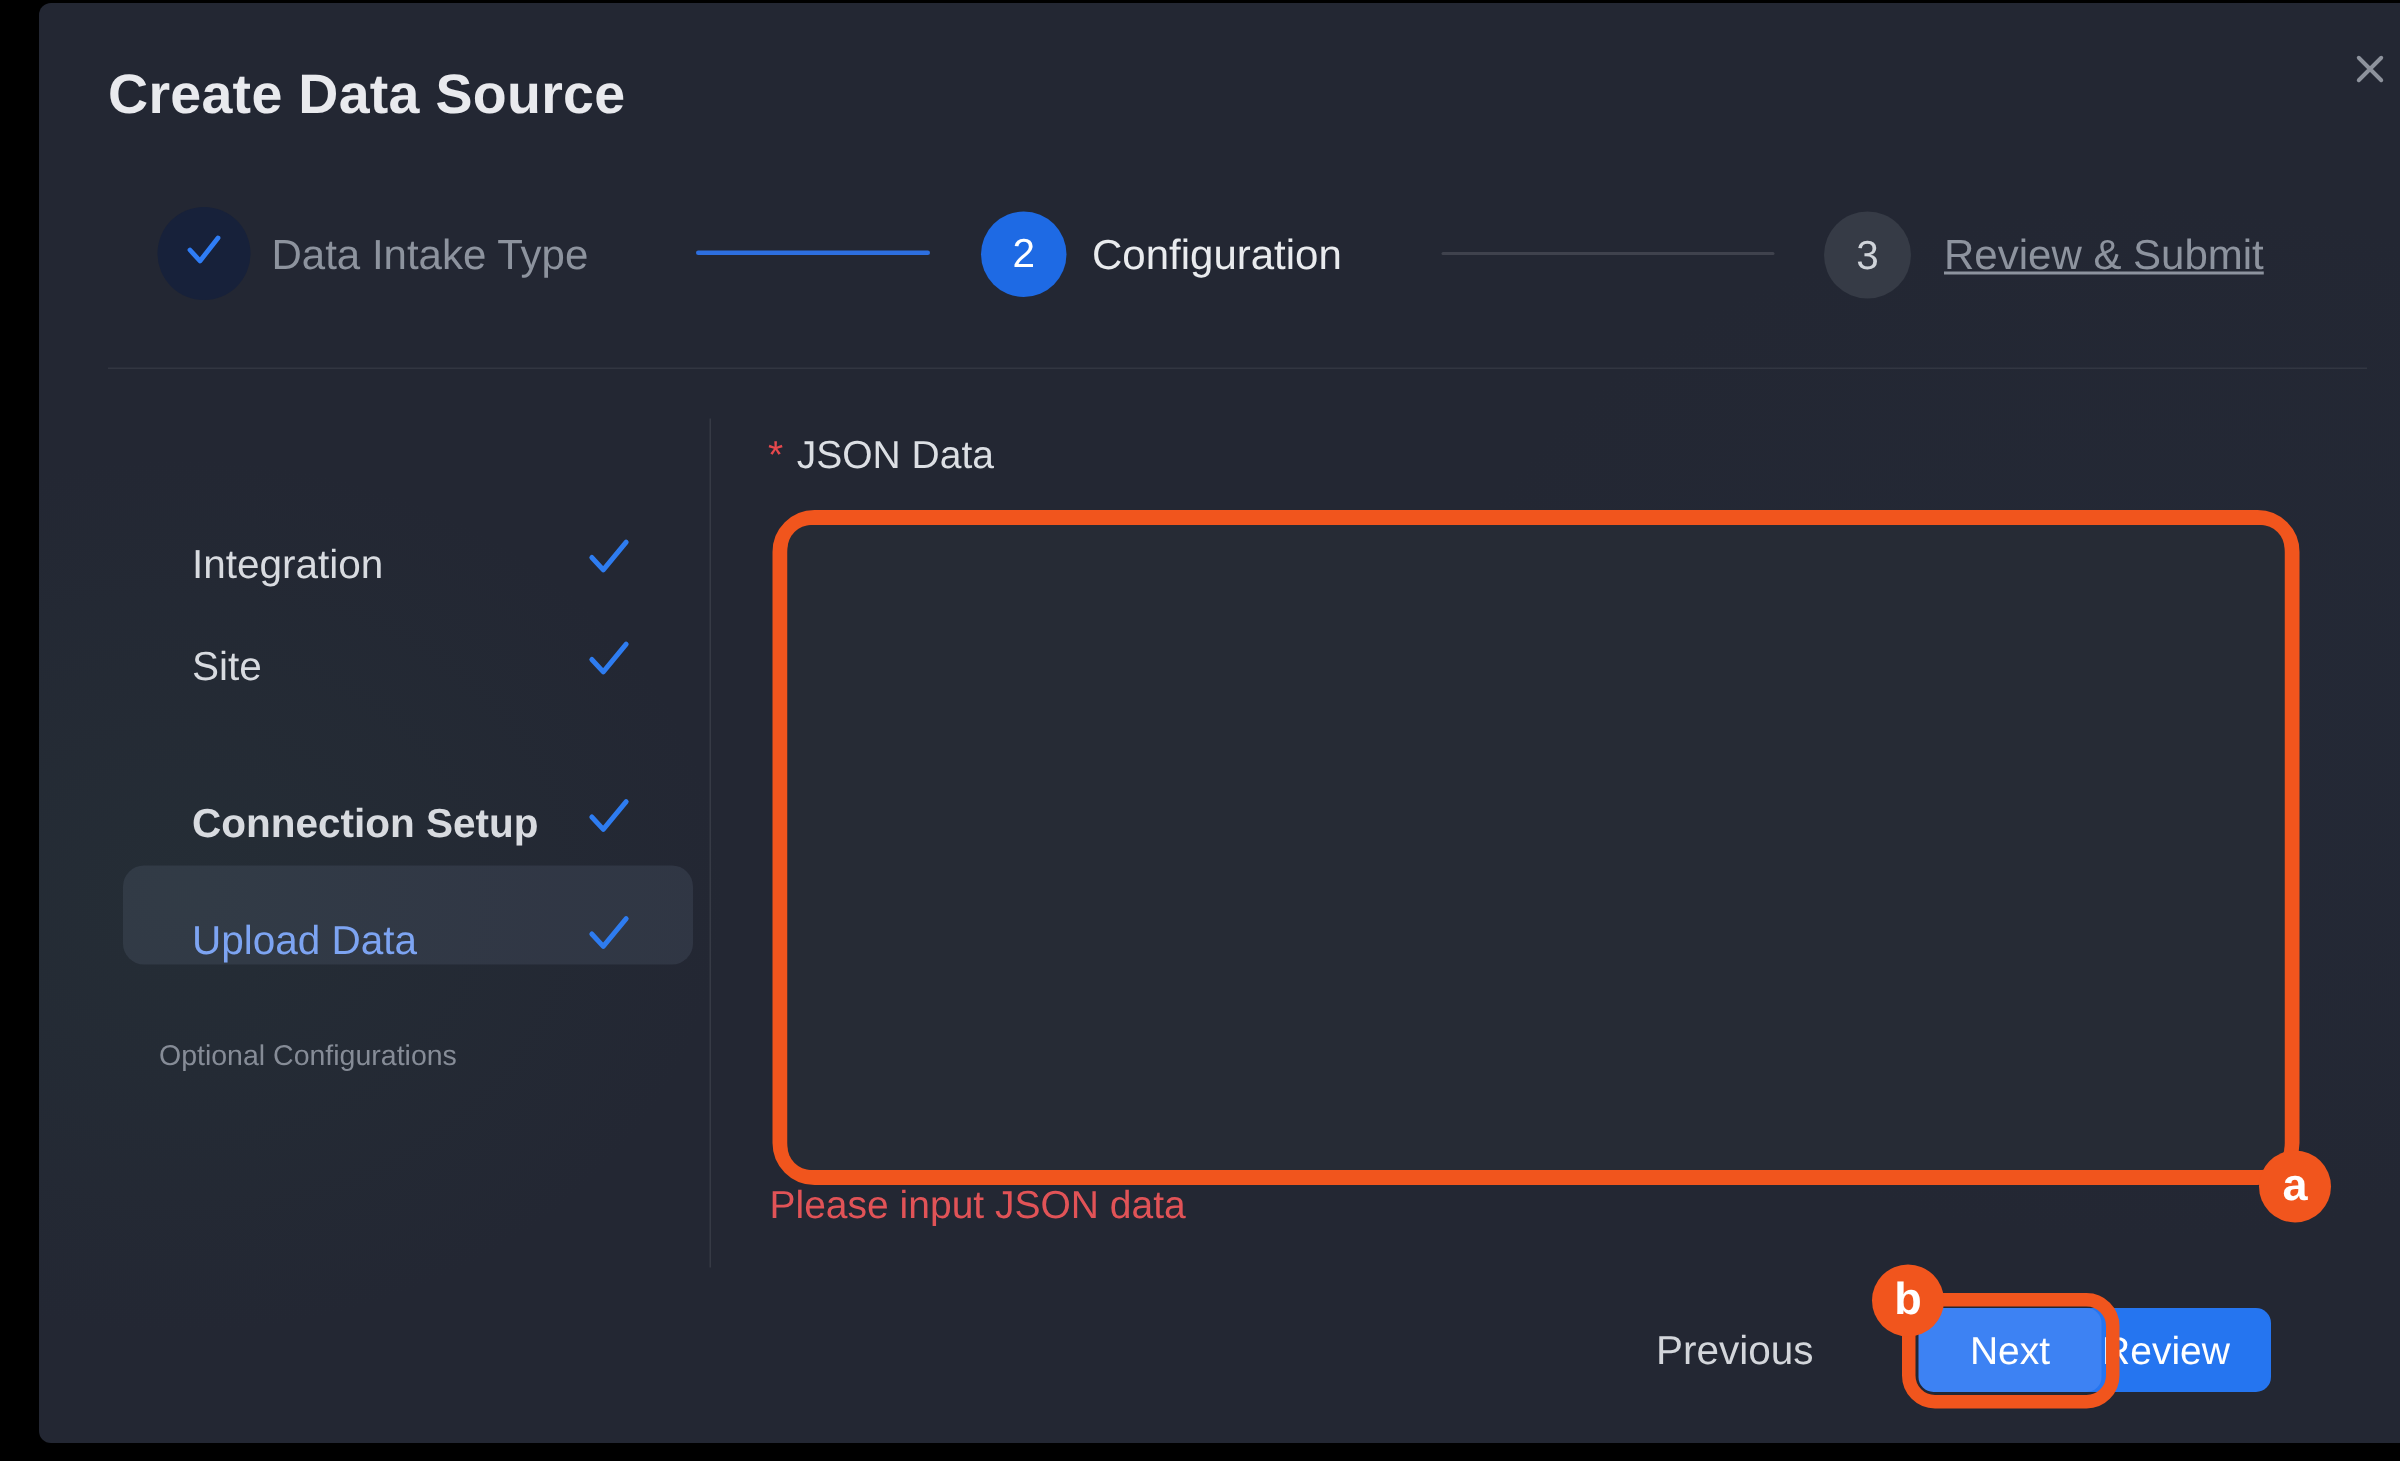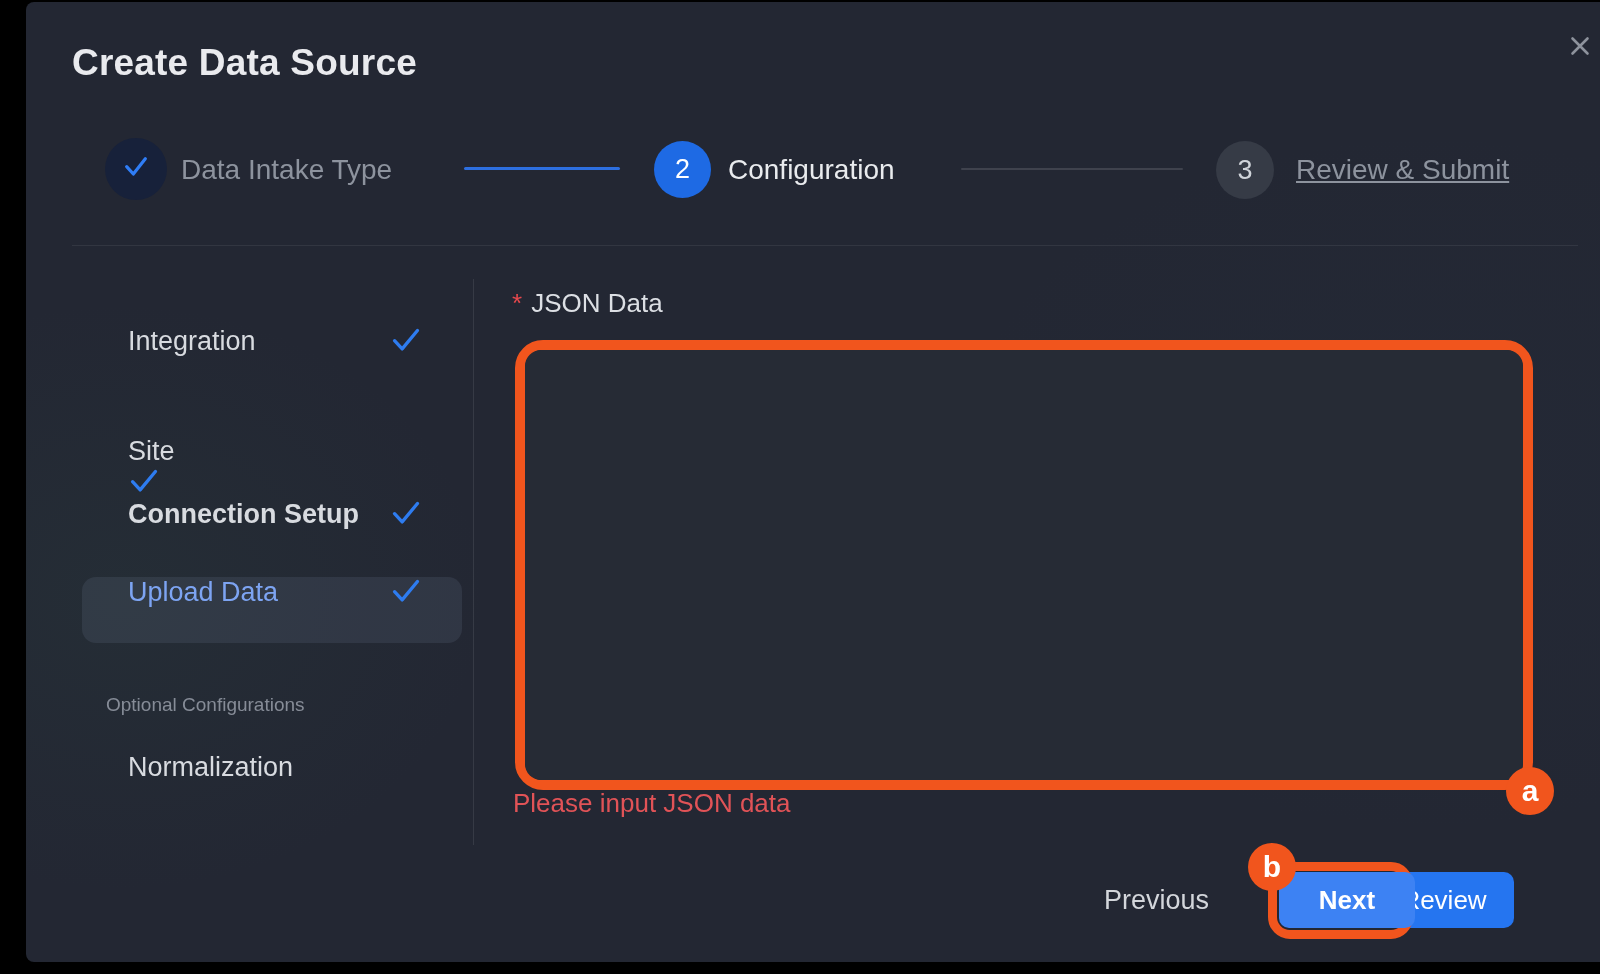--- a/index.html
+++ b/index.html
@@ -49,29 +49,29 @@
   .s3-label { left: 1270px; top: 150px; color: #8d939e; text-decoration: underline; }
   .conn-blue { left: 438px; top: 165px; width: 156px; height: 3px; background: #2d6fe0; border-radius: 2px; }
   .conn-gray { left: 935px; top: 166px; width: 222px; height: 2px; background: rgba(255,255,255,0.13); border-radius: 2px; }
 
   .h-divider { left: 46px; top: 243px; width: 1506px; height: 1px; background: rgba(255,255,255,0.07); }
   .v-divider { left: 447px; top: 277px; width: 1px; height: 566px; background: rgba(255,255,255,0.09); }
 
   
   .side-item {
     left: 56px; width: 380px; height: 66px;
-    display: flex; align-items: flex-start; justify-content: space-between;
+    display: flex; align-items: flex-end; justify-content: space-between;
     padding: 0 40px 0 46px;
     border-radius: 14px;
     font-size: 27px; color: #d8dbe0;
     cursor: pointer;
   }
   .side-item.selected { background: rgba(125, 140, 165, 0.15); color: #7da4f2; }
   .row-integration { top: 324px; }
-  .row-site { top: 434px; flex-direction: column; }
+  .row-site { top: 392px; }
   .row-connection { top: 497px; font-weight: bold; }
   .row-upload { top: 575px; }
   .row-normalization { top: 750px; }
   .section-label { left: 80px; top: 692px; font-size: 19px; color: #868c97; }
 
   
   .field-label {
     left: 486px; top: 286px; font-size: 26px; color: #dcdfe4;
     display: flex; align-items: center; gap: 9px;
   }
@@ -109,21 +109,21 @@
     font-size: 27px; color: #d3d6db;
     background: none; border: none; cursor: pointer;
   }
   .btn-blue {
     top: 870px; height: 56px;
     border: none; border-radius: 10px;
     color: #fff; font-size: 26px; cursor: pointer;
     display: flex; align-items: center; justify-content: center;
     font-family: "Liberation Sans", "DejaVu Sans", sans-serif;
   }
-  .next-btn { left: 1253px; width: 136px; background: #3d82f3; z-index: 6; font-weight: bold; }
+  .next-btn { left: 1253px; width: 122px; background: #3d82f3; z-index: 6; }
   .review-btn { left: 1348px; width: 140px; background: #2575f0; }
   .next-ring {
     left: 1242px; top: 860px; width: 145px; height: 77px;
     border: 9px solid #f1551d; border-radius: 22px;
     z-index: 5;
   }
 </style>
 </head>
 <body>
 
@@ -188,23 +188,20 @@
   </div>
   <div class="abs side-item row-upload selected">
     <span>Upload Data</span>
     <span>
       <svg width="32" height="28" viewBox="0 0 24 22">
         <path d="M3 11.5 L9 18 L21 3.5" fill="none" stroke="#2e7cf0" stroke-width="2.6" stroke-linecap="round" stroke-linejoin="round"></path>
       </svg>
     </span>
   </div>
   <div class="abs section-label">Optional Configurations</div>
-  <div class="abs side-item row-normalization">
-    <span>Normalization</span>
-  </div>
 
   <div class="abs field-label">
     <span class="req">*</span>
     <span>JSON Data</span>
   </div>
 
   <div class="abs textarea-ring">
     <textarea class="json-textarea" style=""></textarea>
   </div>
   <div class="abs badge badge-a">

